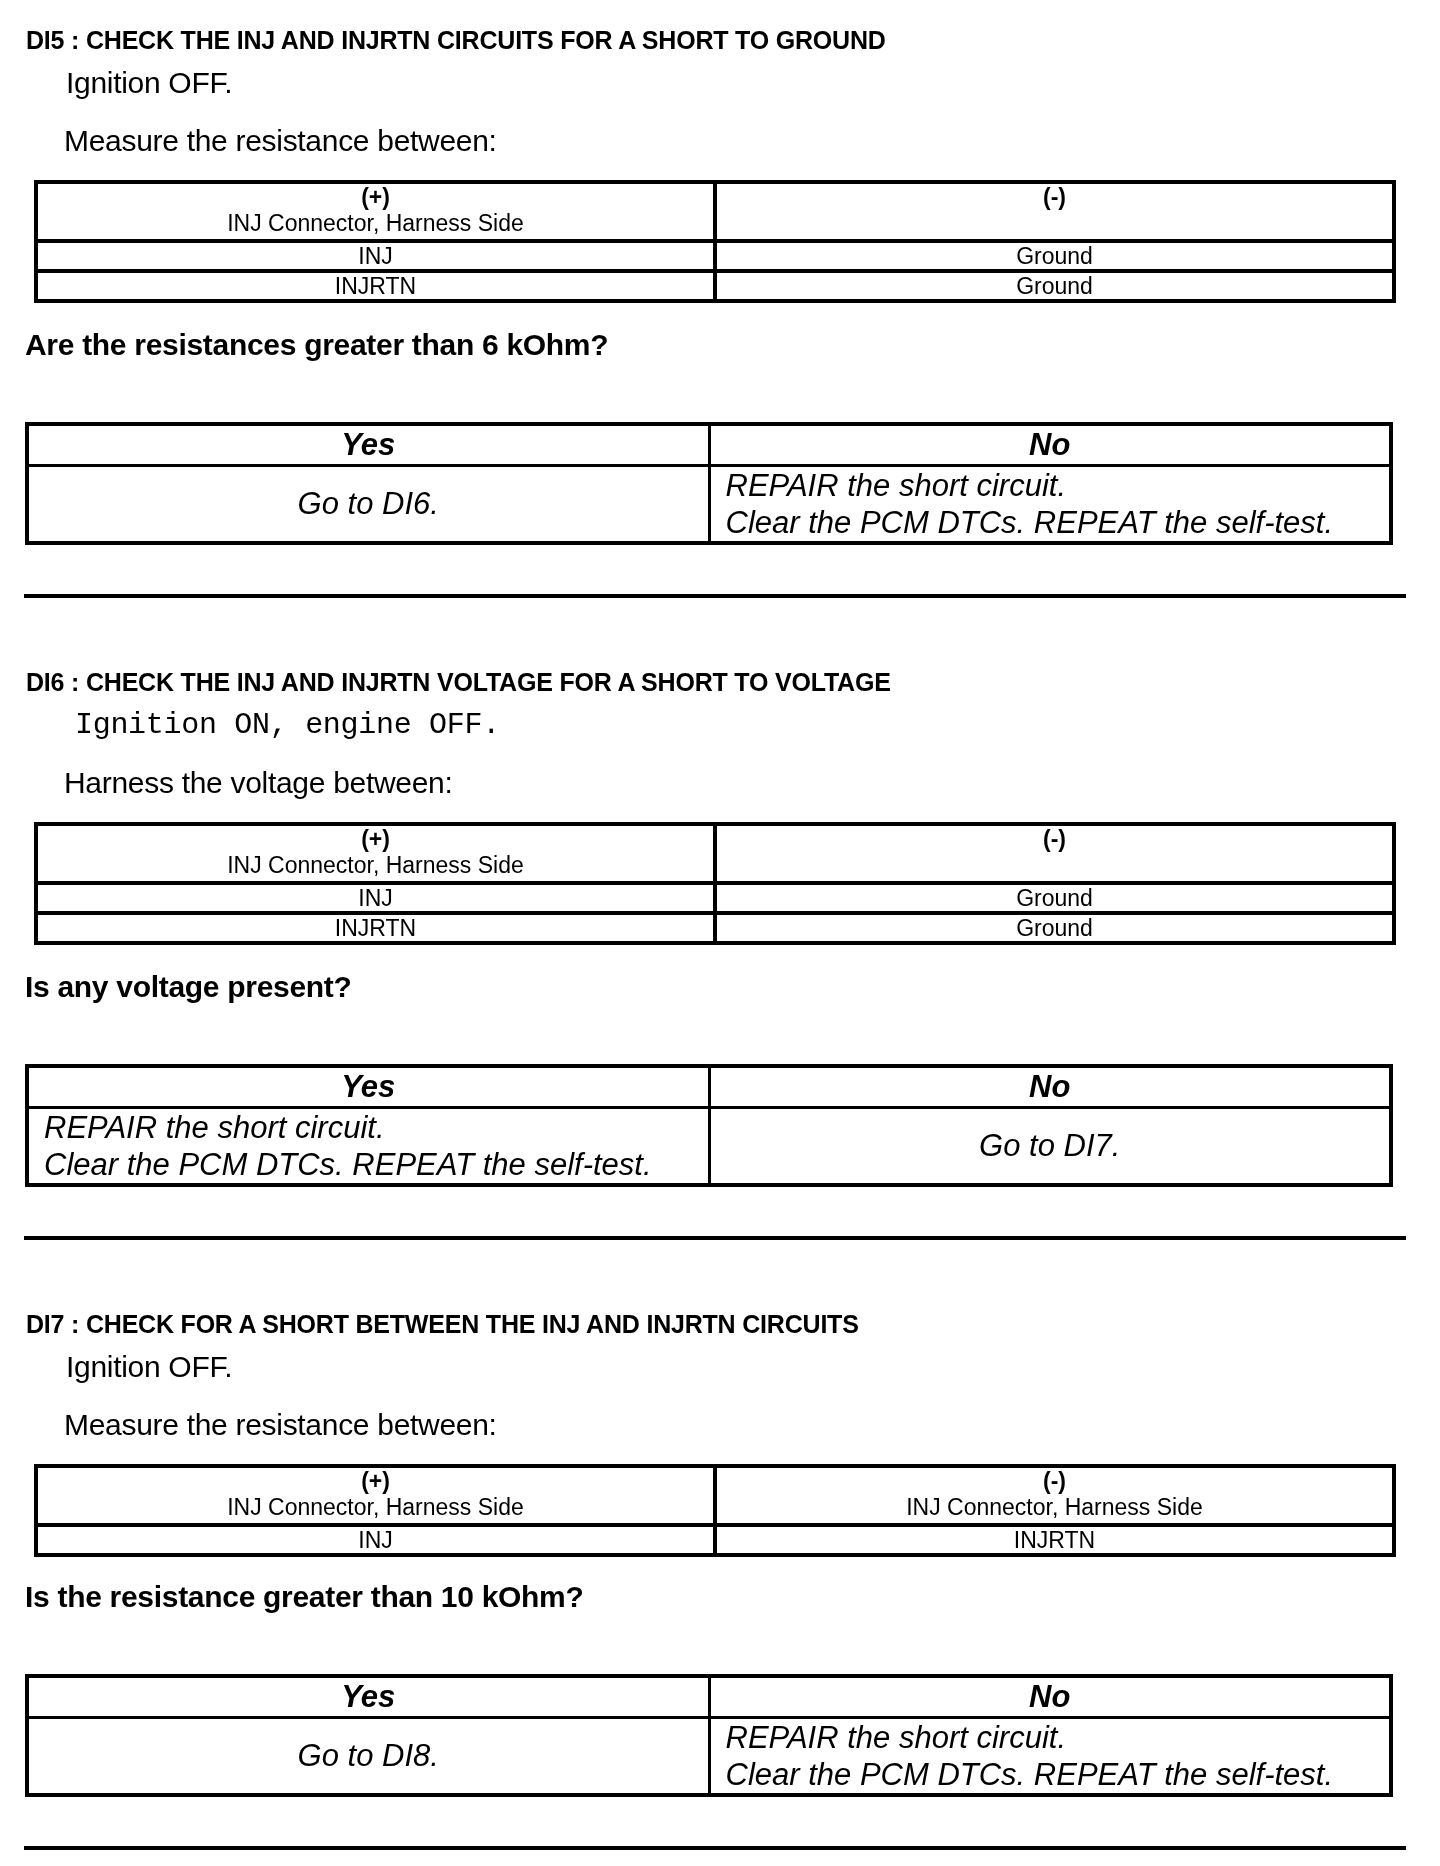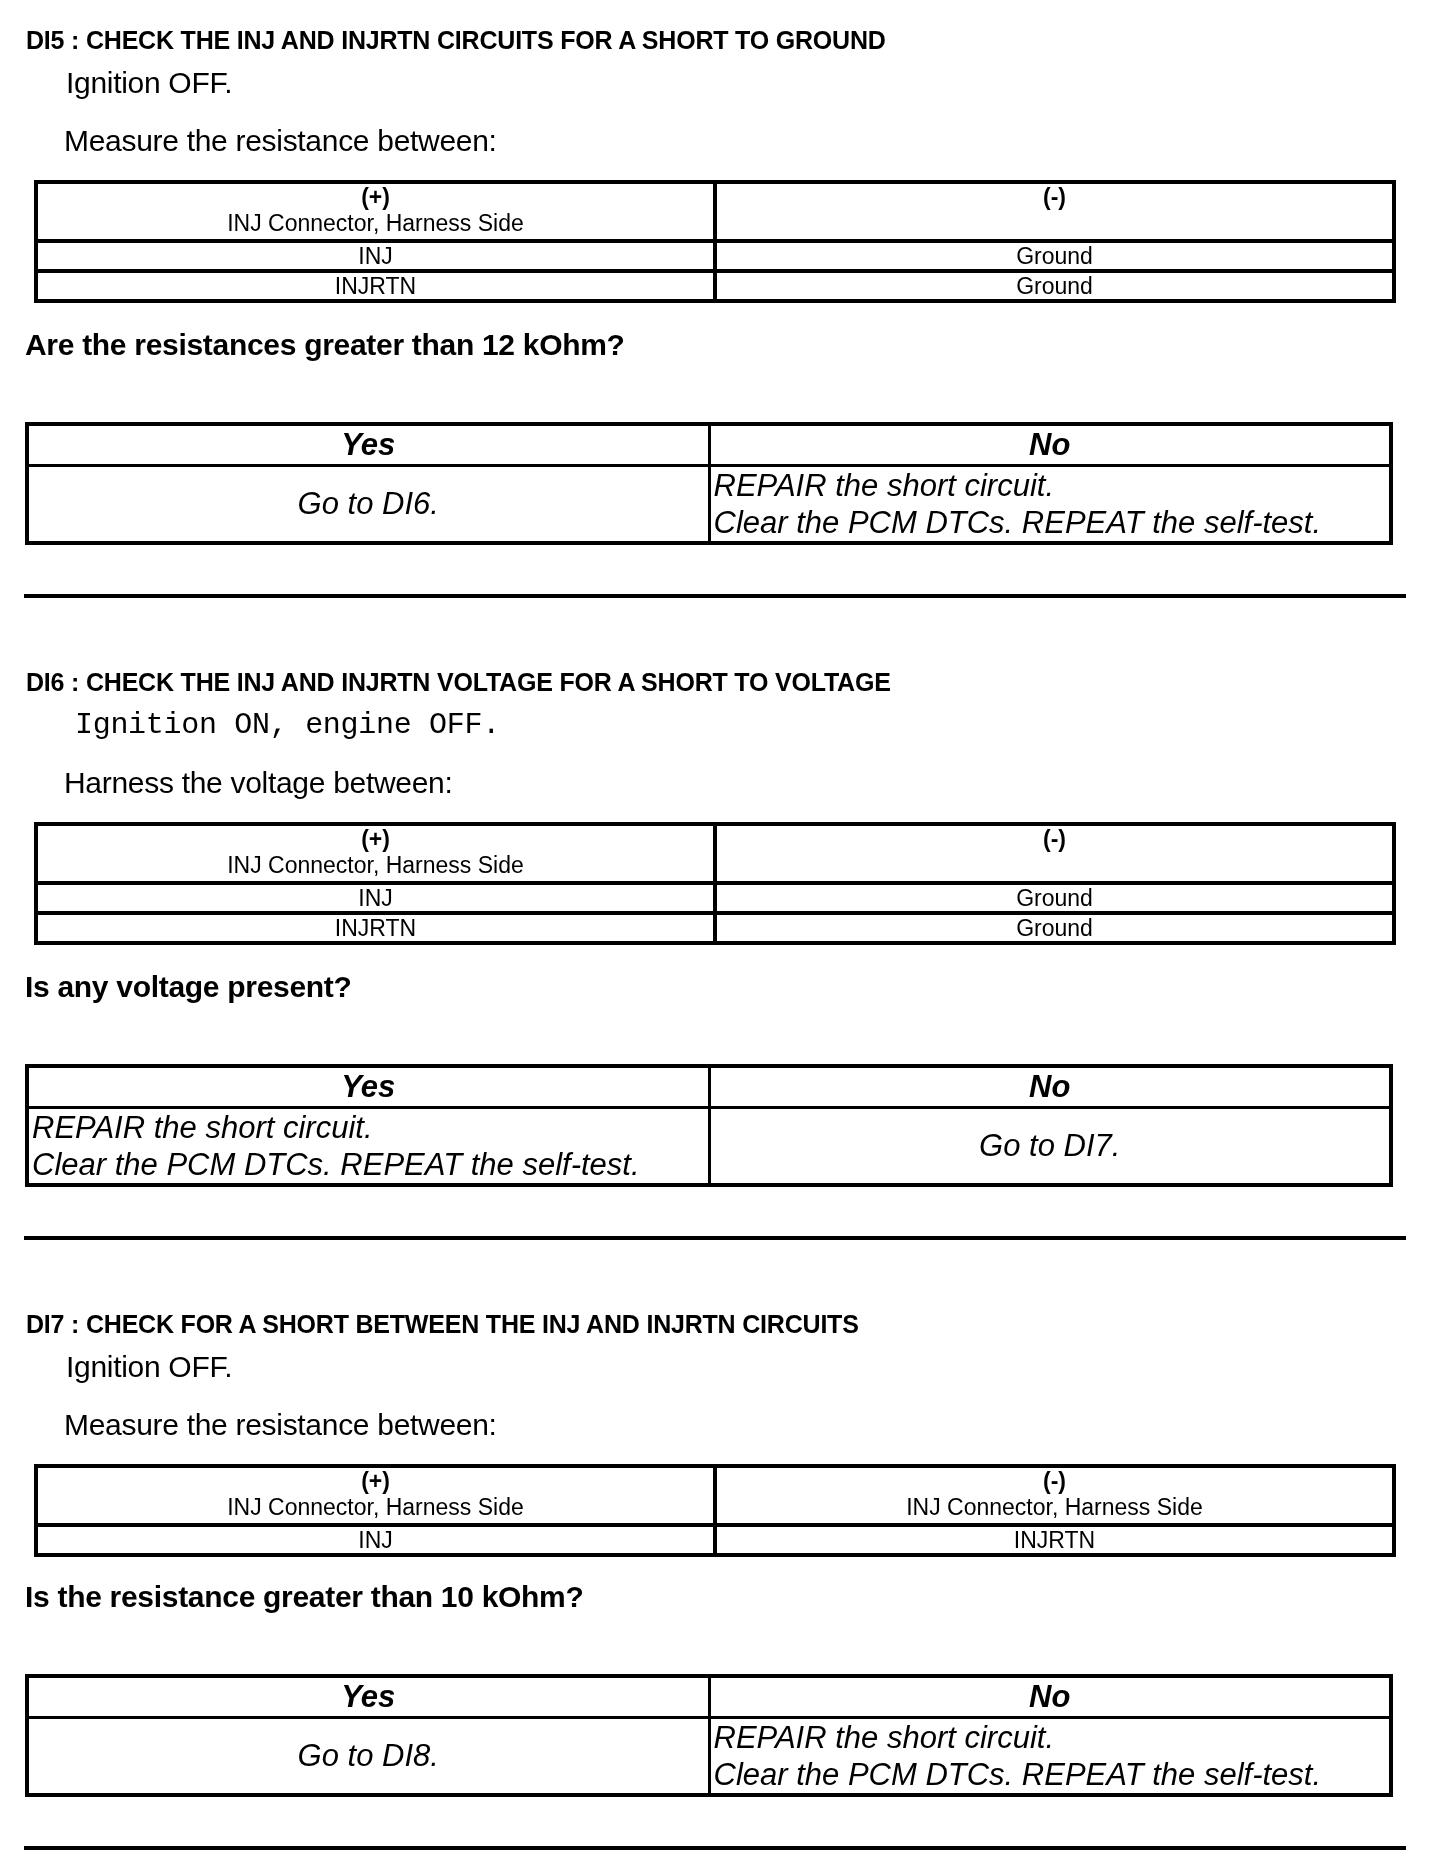--- a/index.html
+++ b/index.html
@@ -11,21 +11,21 @@
   table { border-collapse: collapse; table-layout: fixed; }
   .mtable { border: 4px solid #000; }
   .mtable td { border: 4px solid #000; text-align: center; font-size: 23px; line-height: 26px; padding: 0; vertical-align: top; }
   .mtable td.hdr { height: 55px; }
   .mtable td.row { height: 25px; vertical-align: middle; }
   .ytable { border: 4px solid #000; }
   .ytable td { border: 3px solid #000; font-size: 31px; padding: 0; font-style: italic; }
   .ytable td.yh { height: 38px; text-align: center; font-weight: bold; vertical-align: middle; }
   .ytable td.yb { height: 74px; vertical-align: middle; }
   .ytable td.center { text-align: center; }
-  .ytable td.left { text-align: left; padding-left: 3px; line-height: 37px; }
+  .ytable td.left { text-align: left; padding-left: 15px; line-height: 37px; }
   .divider { position: absolute; left: 24px; width: 1382px; height: 4px; background: #000; }
   .sub { display: block; }
 </style>
 </head>
 <body>
 
 <div class="abs heading" style="left:26px; top:26px;">DI5 : CHECK THE INJ AND INJRTN CIRCUITS FOR A SHORT TO GROUND</div>
 <div class="abs line" style="left:27px; top:66px;">Ignition OFF.</div>
 <div class="abs line" style="left:25px; top:124px;">Measure the resistance between:</div>
 
@@ -49,21 +49,21 @@
     <td class="row">INJ</td>
     <td class="row">Ground</td>
   </tr>
   <tr>
     <td class="row">INJRTN</td>
     <td class="row">Ground</td>
   </tr>
 </tbody>
   </table>
 
-<div class="abs question" style="left:25px; top:328px;">Are the resistances greater than 12 kOhm?</div>
+<div class="abs question" style="left:25px; top:328px;">Are the resistances greater than 6 kOhm?</div>
 
 <table class="abs ytable" style="left:25px; top:422px; width:1368px;">
   <colgroup>
       <col style="width:50%">
       <col style="width:50%">
     </colgroup>
   <tbody>
       <tr>
     <td class="yh">Yes</td>
     <td class="yh">No</td>

